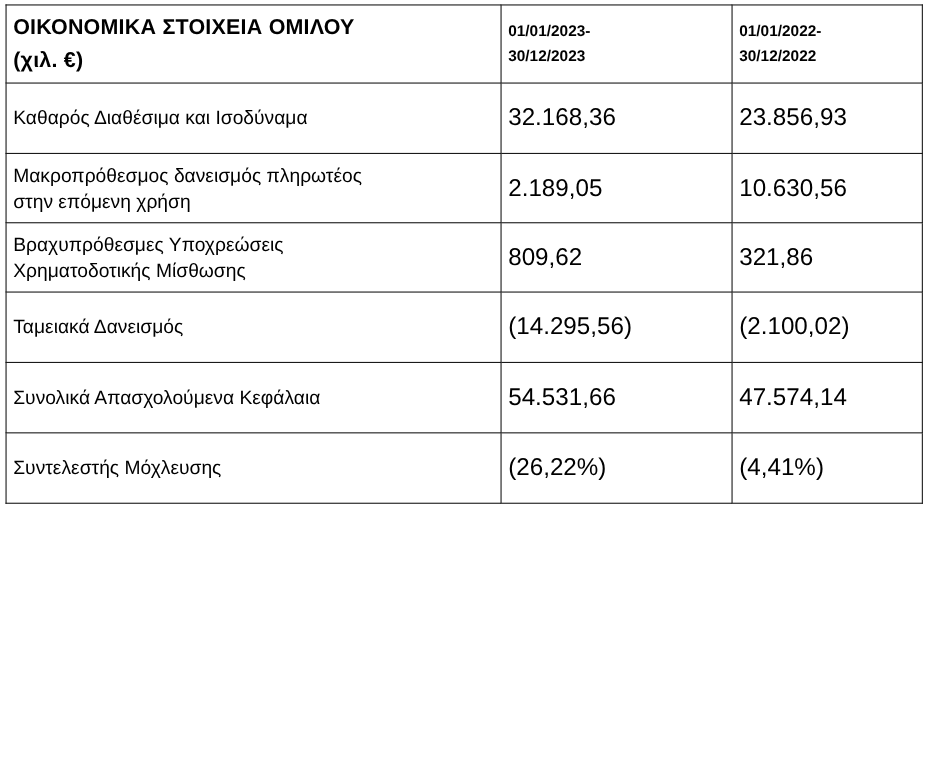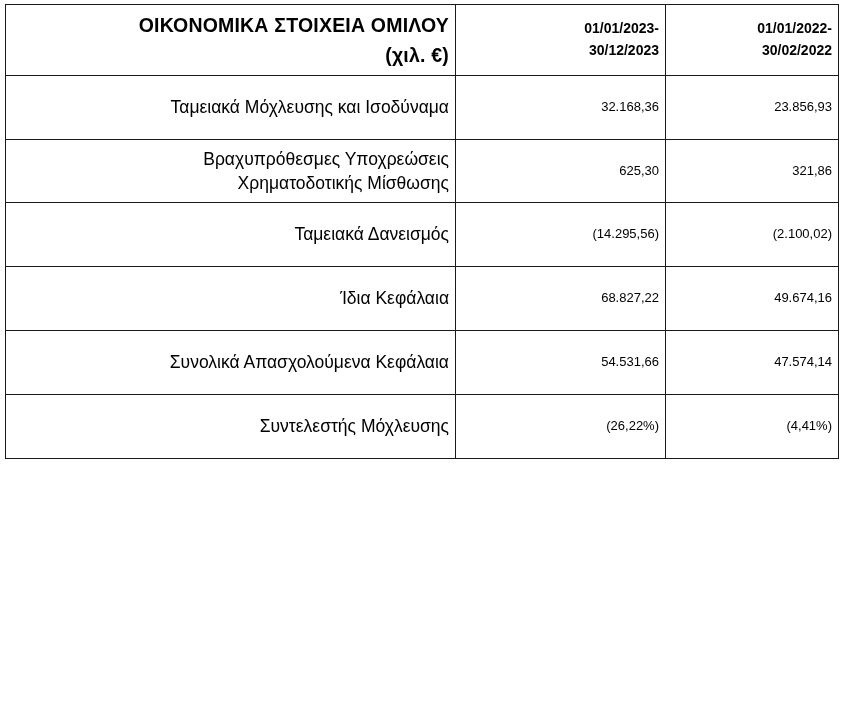--- a/index.html
+++ b/index.html
@@ -29,21 +29,21 @@
     top: 4px;
     width: 833px;
     border-collapse: collapse;
     table-layout: fixed;
     background: #ffffff;
   }
 
   table.fin-table td {
     border: 1.6px solid #1a1a1a;
     padding: 0 6px;
-    text-align: right;
+    text-align: left;
     vertical-align: middle;
     color: #000000;
     line-height: 1.28;
   }
 
   
   col.c-label { width: 450px; }
   col.c-v1    { width: 210px; }
   col.c-v2    { width: 173px; }
 
@@ -64,21 +64,21 @@
   .hline { display: block; white-space: nowrap; }
 
   
   tbody td {
     font-size: 17.5px;
   }
   tbody td.label {
     font-size: 17.5px;
   }
   tbody td.value {
-    font-size: 13px;
+    font-size: 22px;
   }
 
   tr.r-single td { height: 63px; }
   tr.r-double td { height: 62px; }
   tr.r-tall  td { height: 63px; }
 
   tr.r-double td.label { line-height: 1.38; }
 
   .lbl-line { display: block; white-space: nowrap; }
 </style>
@@ -99,63 +99,64 @@
         <td class="h-title">
           <span class="hline">ΟΙΚΟΝΟΜΙΚΑ ΣΤΟΙΧΕΙΑ ΟΜΙΛΟΥ</span>
           <span class="hline">(χιλ. €)</span>
         </td>
         <td class="h-period">
           <span class="hline">01/01/2023-</span>
           <span class="hline">30/12/2023</span>
         </td>
         <td class="h-period">
           <span class="hline">01/01/2022-</span>
-          <span class="hline">30/02/2022</span>
+          <span class="hline">30/12/2022</span>
         </td>
       </tr>
     </thead>
 
     <tbody>
 
       <tr class="r-single">
         <td class="label">
-          <span class="lbl-line">Ταμειακά Μόχλευσης και Ισοδύναμα</span>
+          <span class="lbl-line">Καθαρός Διαθέσιμα και Ισοδύναμα</span>
         </td>
         <td class="value">32.168,36</td>
         <td class="value">23.856,93</td>
       </tr>
 
 
 
+      <tr class="r-double">
+        <td class="label">
+          <span class="lbl-line">Μακροπρόθεσμος δανεισμός πληρωτέος</span>
+          <span class="lbl-line">στην επόμενη χρήση</span>
+        </td>
+        <td class="value">2.189,05</td>
+        <td class="value">10.630,56</td>
+      </tr>
 
       <tr class="r-double">
         <td class="label">
           <span class="lbl-line">Βραχυπρόθεσμες Υποχρεώσεις</span>
           <span class="lbl-line">Χρηματοδοτικής Μίσθωσης</span>
         </td>
-        <td class="value">625,30</td>
+        <td class="value">809,62</td>
         <td class="value">321,86</td>
       </tr>
 
 
       <tr class="r-tall">
         <td class="label">
           <span class="lbl-line">Ταμειακά Δανεισμός</span>
         </td>
         <td class="value">(14.295,56)</td>
         <td class="value">(2.100,02)</td>
       </tr>
 
-      <tr class="r-tall">
-        <td class="label">
-          <span class="lbl-line">Ίδια Κεφάλαια</span>
-        </td>
-        <td class="value">68.827,22</td>
-        <td class="value">49.674,16</td>
-      </tr>
 
       <tr class="r-tall">
         <td class="label">
           <span class="lbl-line">Συνολικά Απασχολούμενα Κεφάλαια</span>
         </td>
         <td class="value">54.531,66</td>
         <td class="value">47.574,14</td>
       </tr>
 
       <tr class="r-tall">

